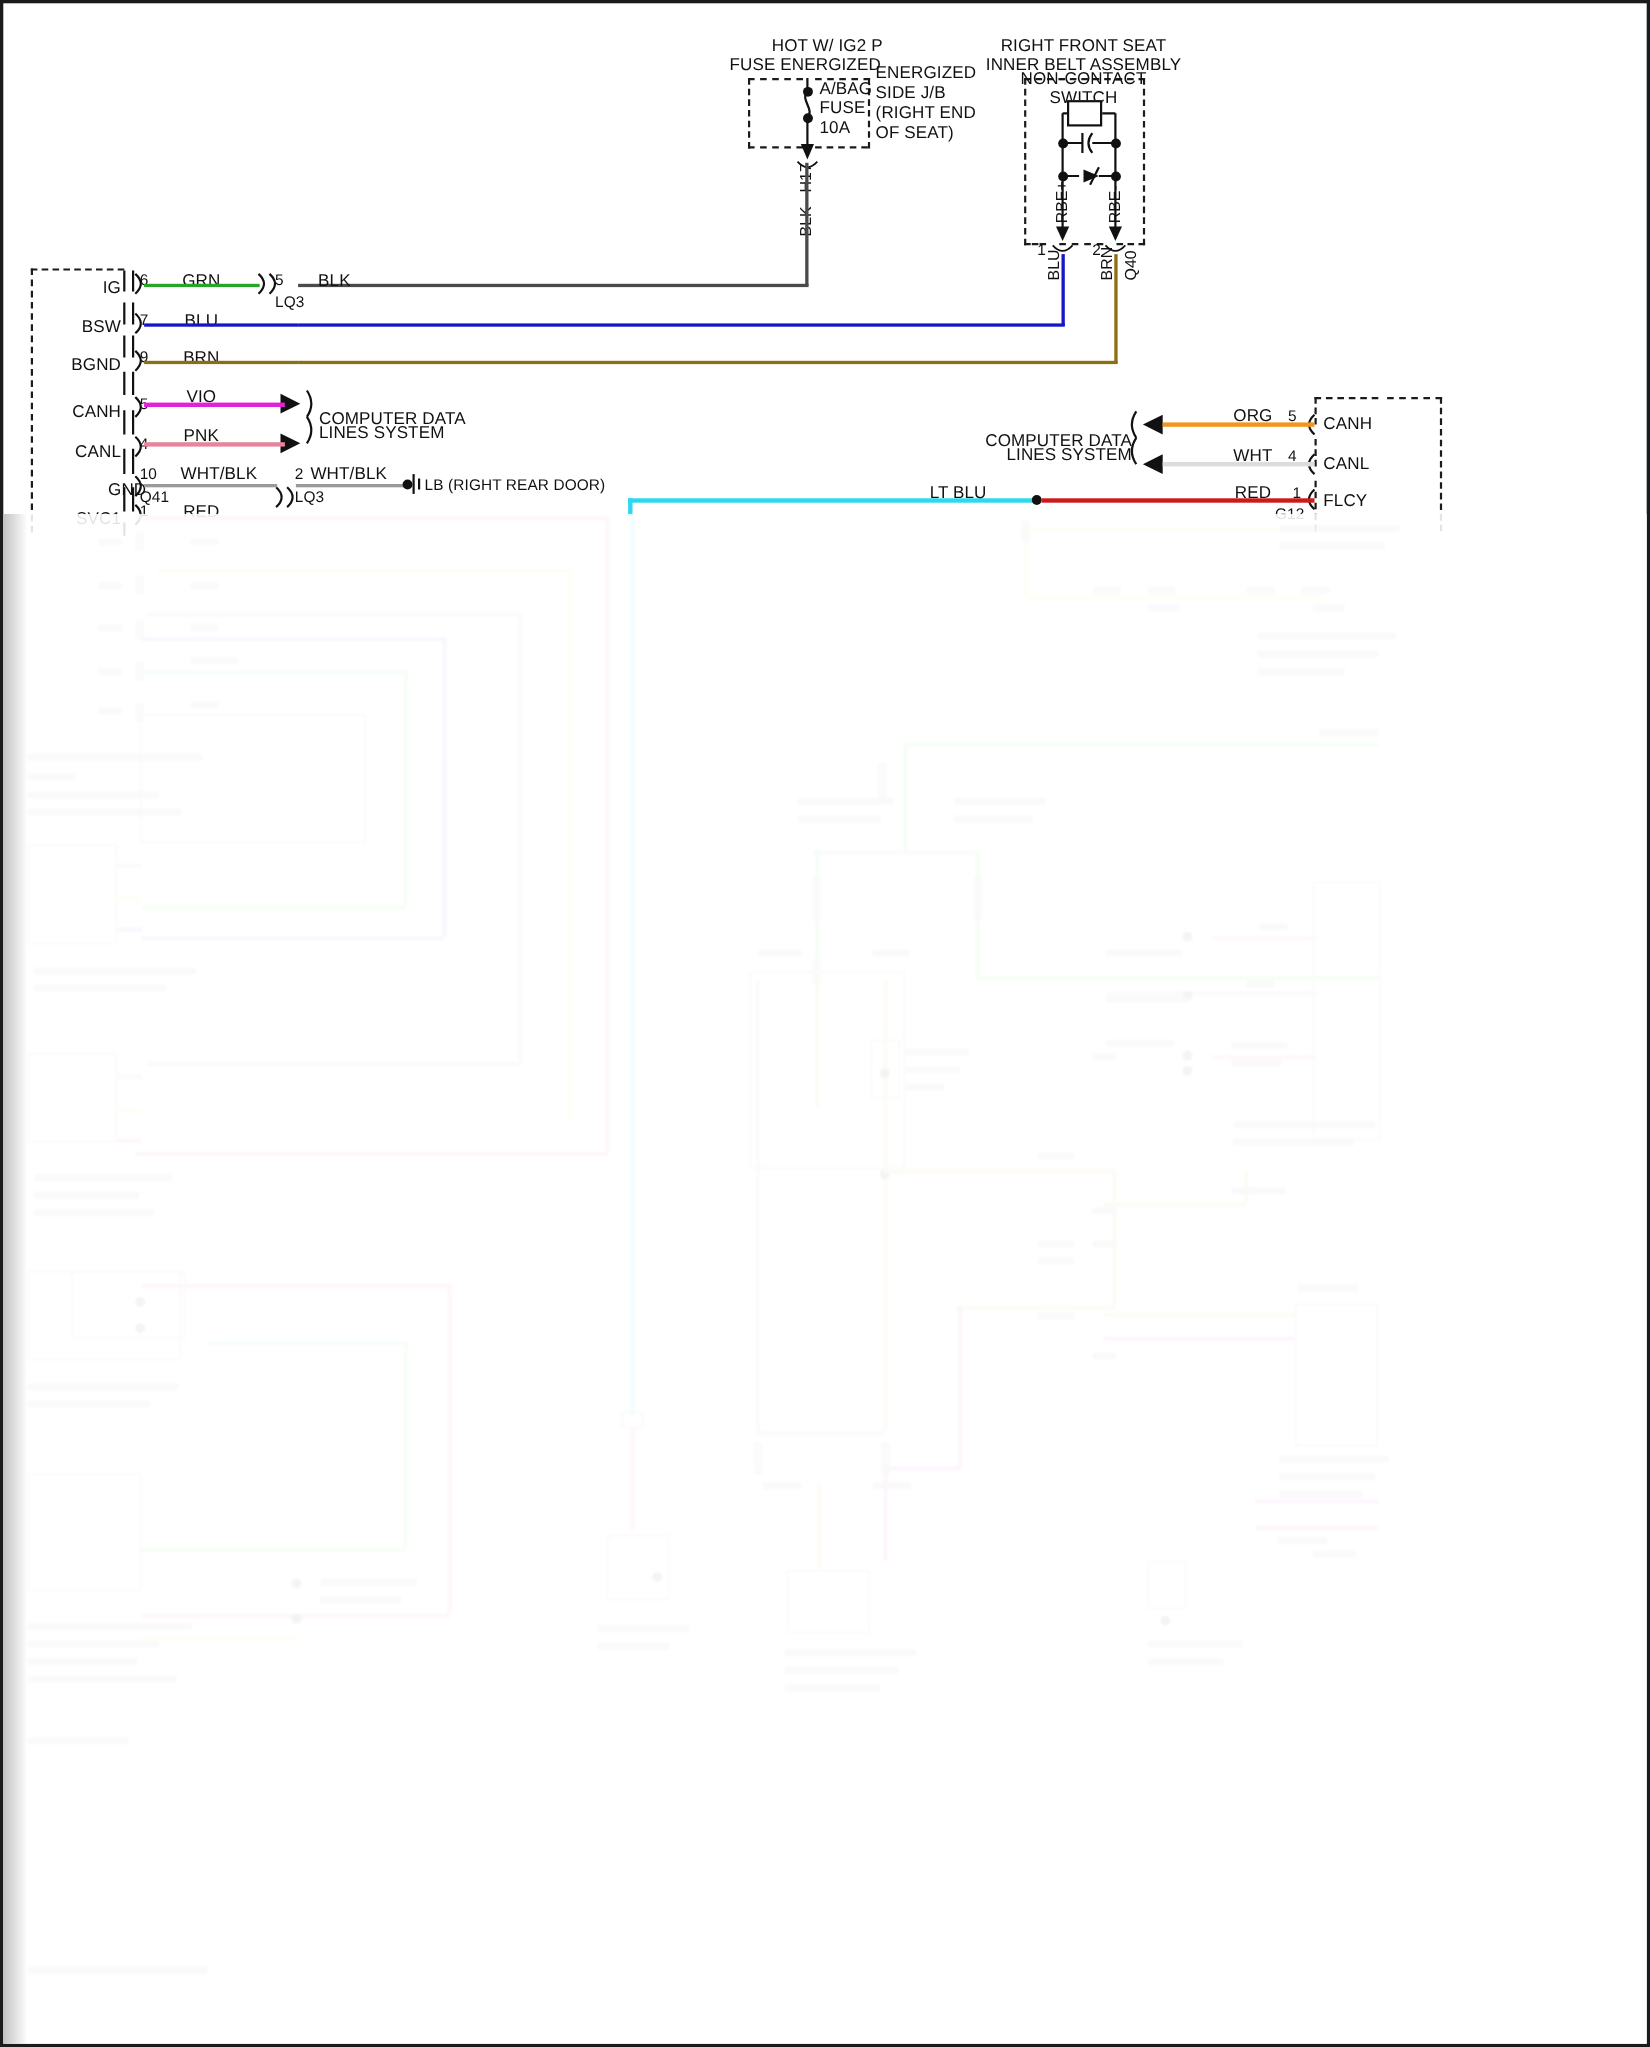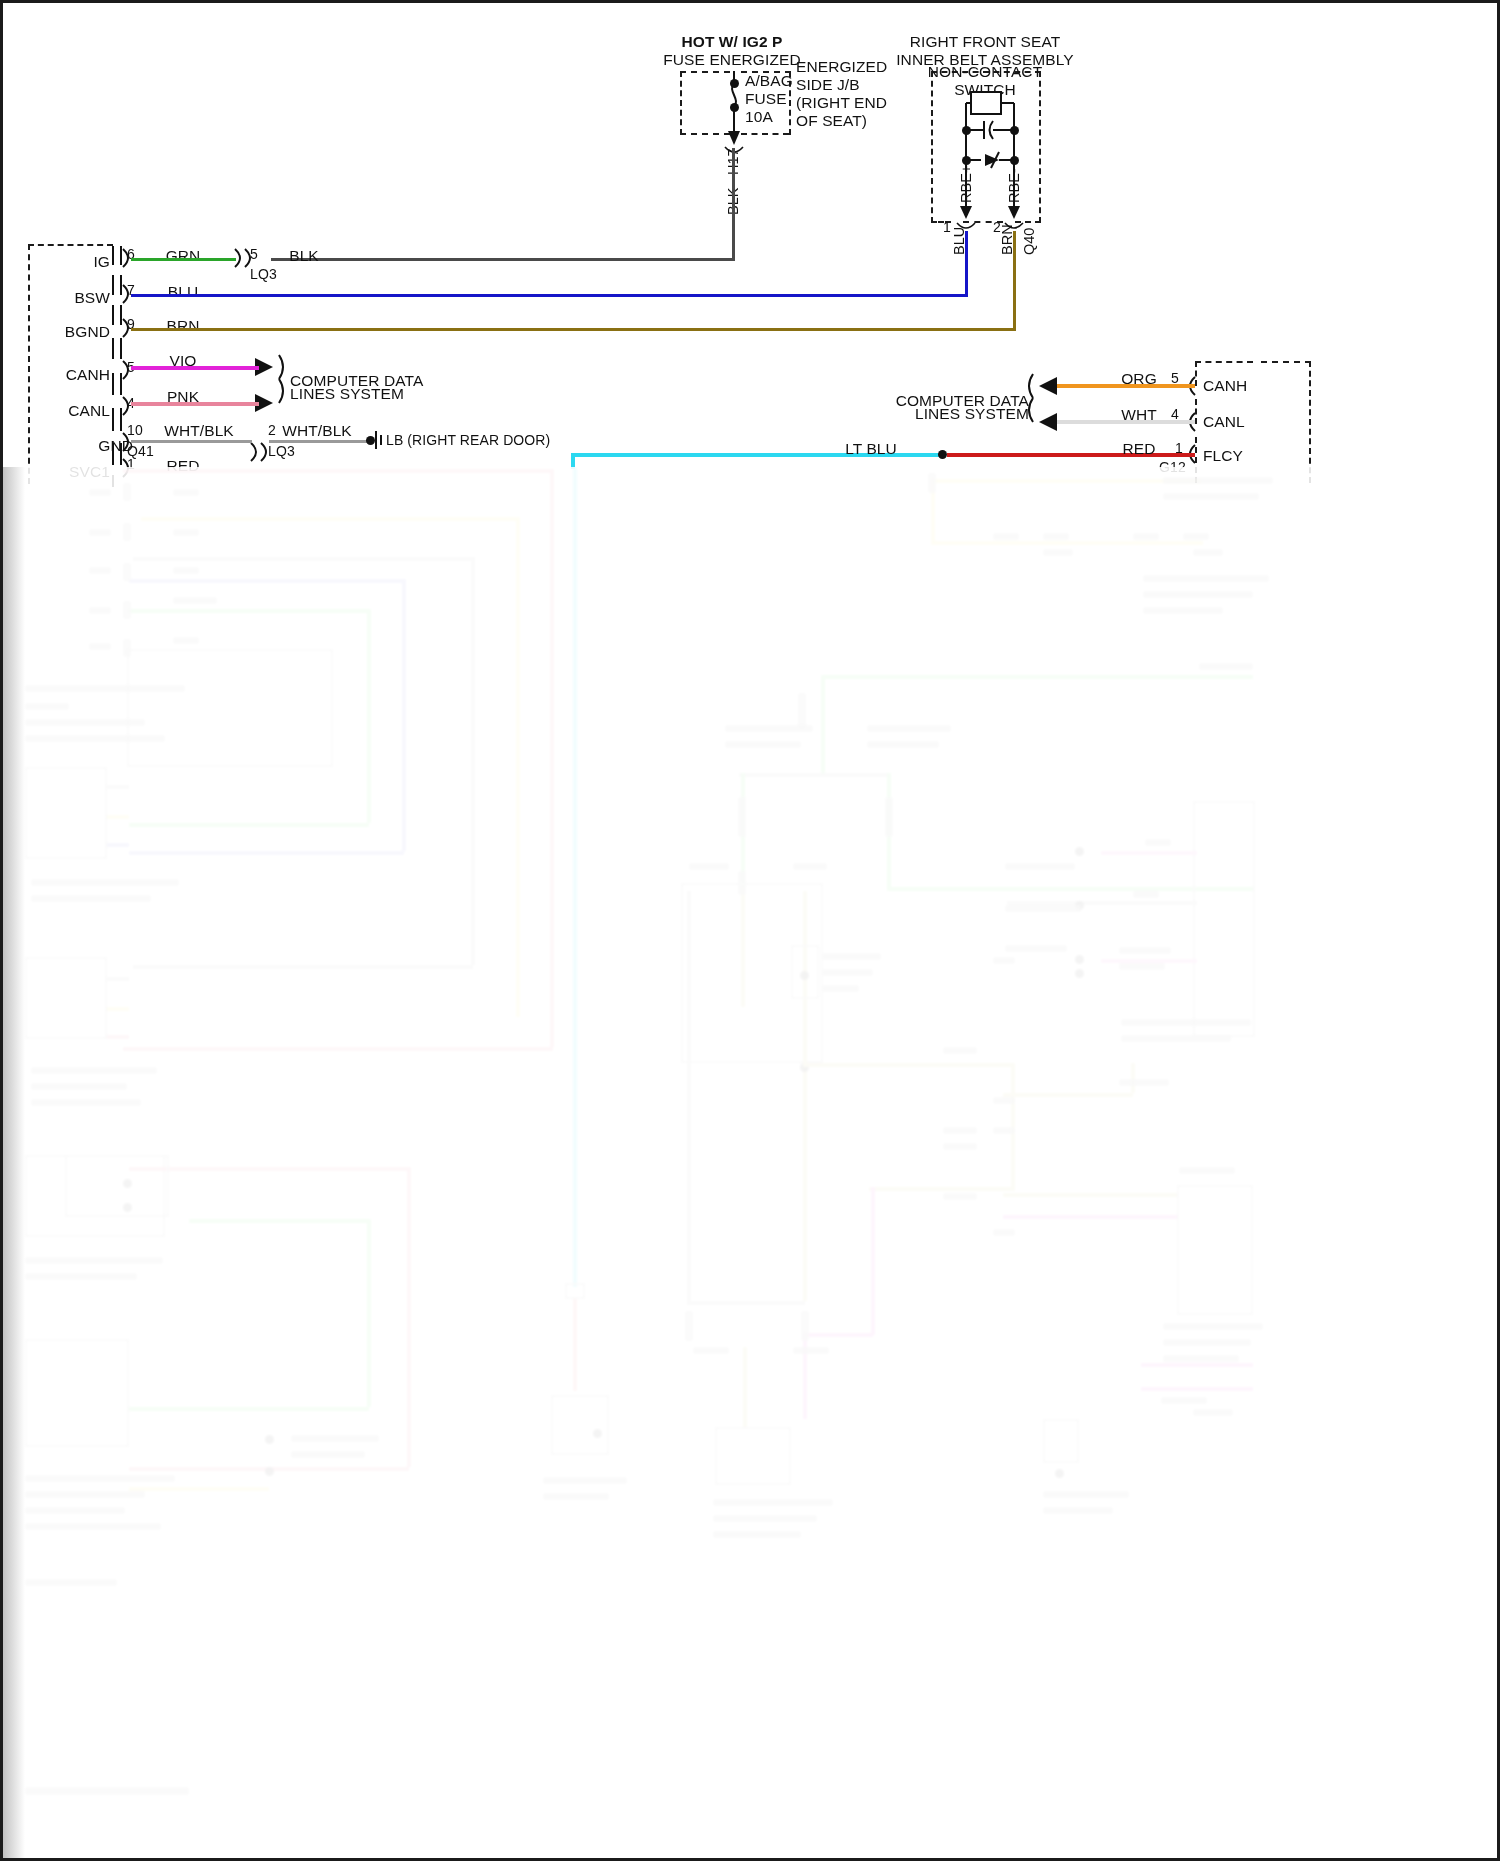--- a/index.html
+++ b/index.html
@@ -85,21 +85,21 @@
     position:absolute;left:0;top:0;width:22px;height:100%;
     background:linear-gradient(90deg,rgba(120,120,120,.45),rgba(255,255,255,0));
     z-index:45;
   }
 </style>
 </head>
 <body>
 
 <div id="page">
 
-  <div class="lbl c" style="left:729px;top:30px;font-weight:bold;">HOT W/ IG2 P</div>
+  <div class="lbl c" style="left:749px;top:30px;">HOT W/ IG2 P</div>
   <div class="lbl c" style="left:729px;top:48px;">FUSE ENERGIZED</div>
 
   <div class="dash-l" style="left:677px;top:68px;height:64px;"></div>
   <div class="dash-t" style="left:677px;top:68px;width:50px;"></div>
   <div class="dash-t" style="left:738px;top:68px;width:50px;"></div>
   <div class="dash-r" style="left:786px;top:68px;height:64px;"></div>
   <div class="dash-b" style="left:677px;top:130px;width:50px;"></div>
   <div class="dash-b" style="left:738px;top:130px;width:48px;"></div>
 
   <svg class="ov" width="1500" height="1861">

